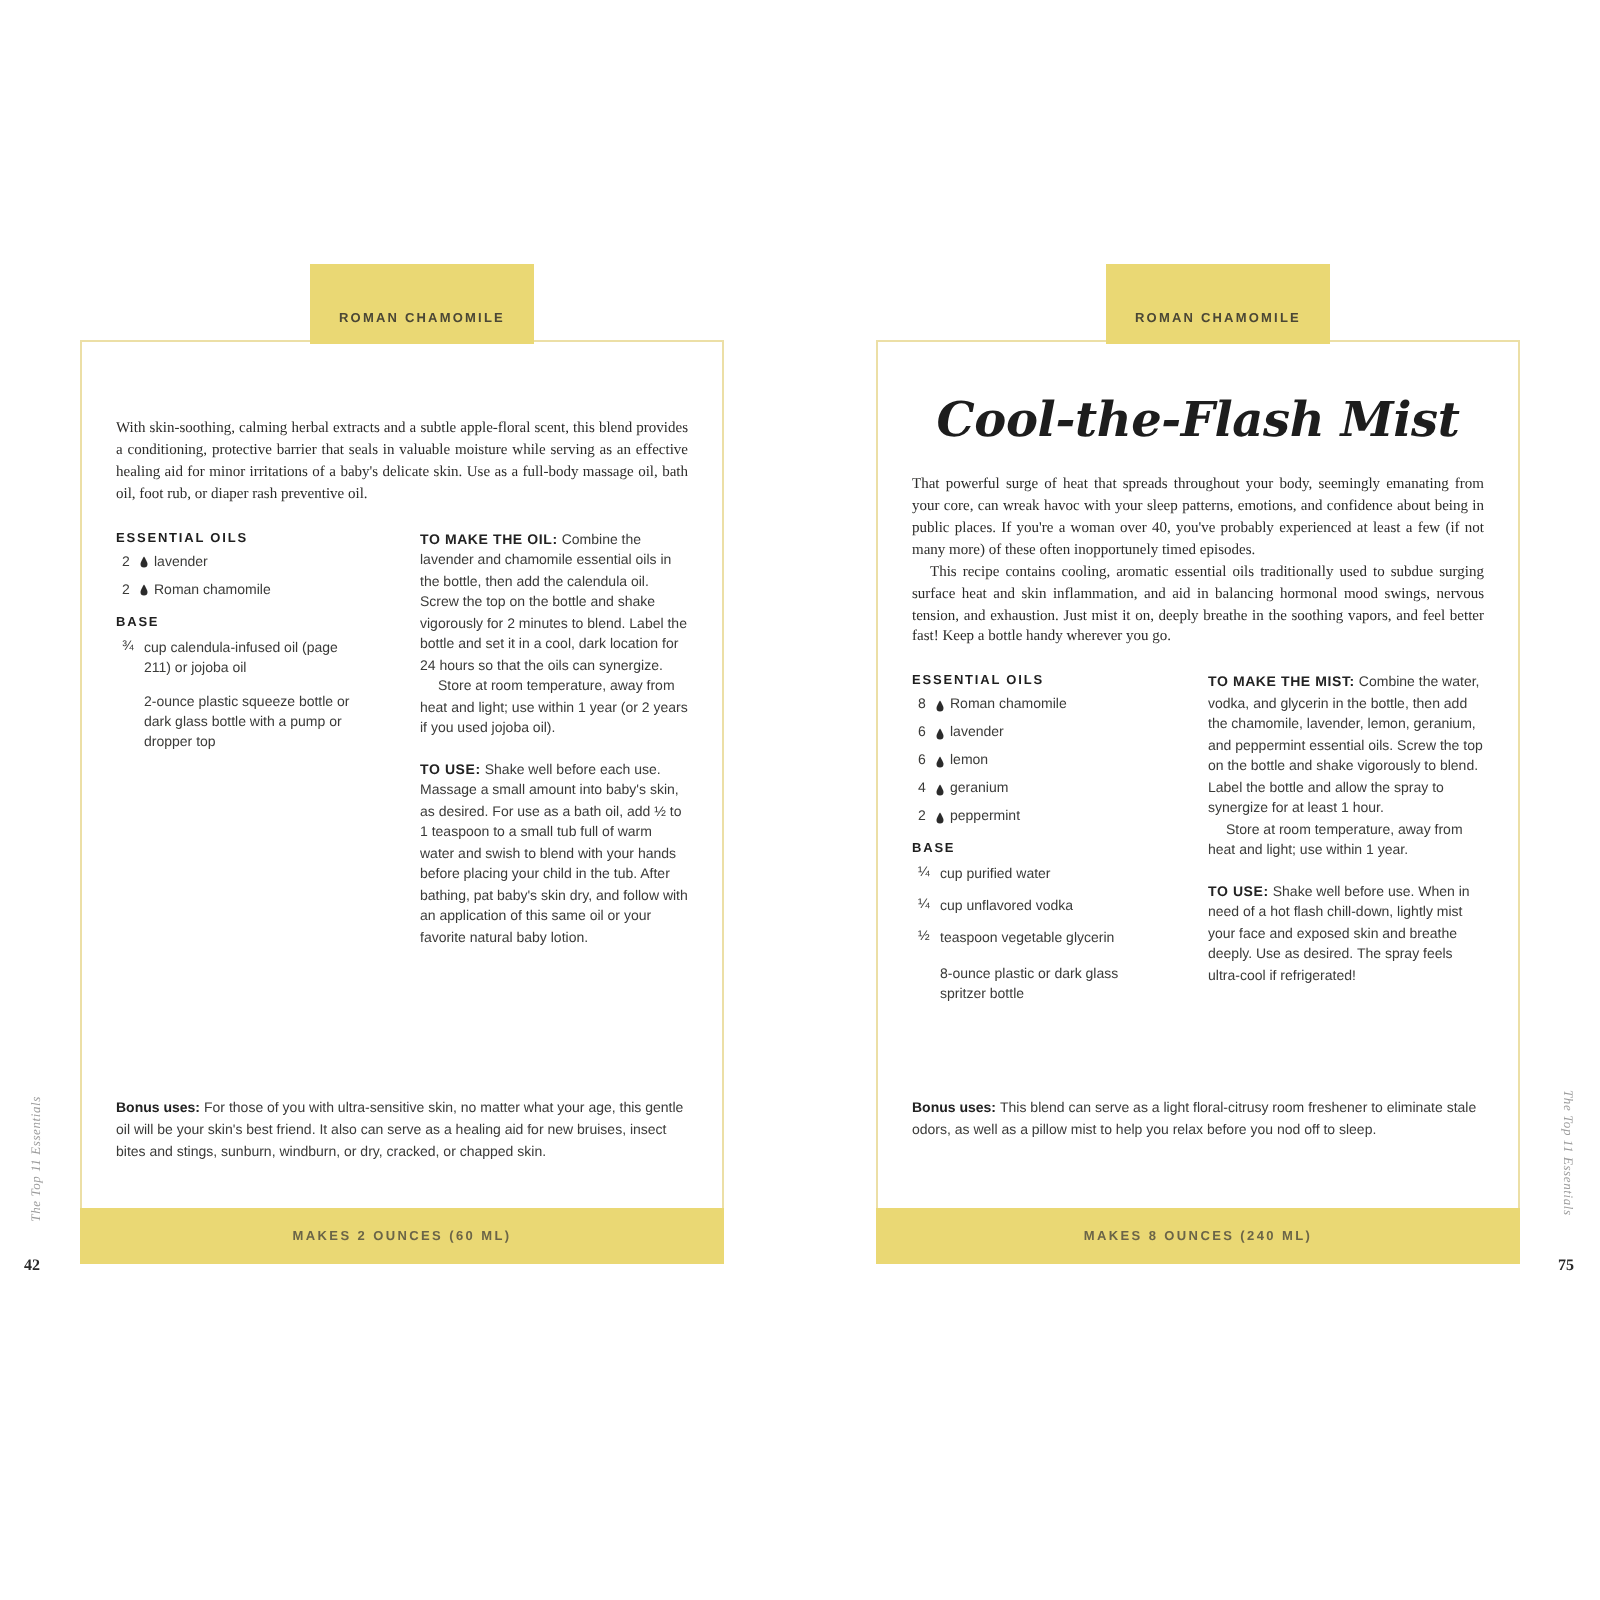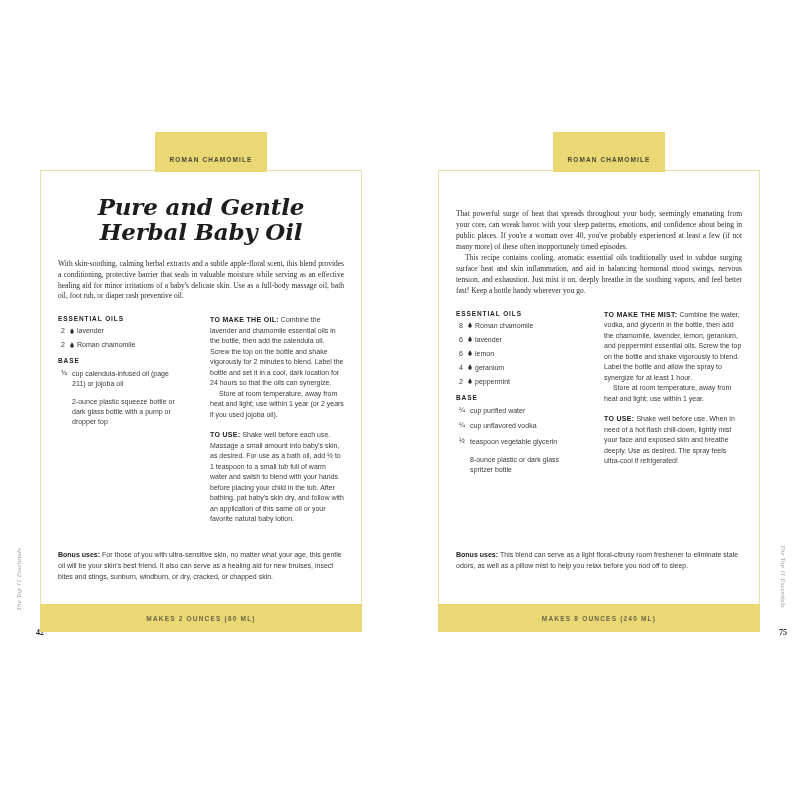--- a/index.html
+++ b/index.html
@@ -78,34 +78,33 @@
   }
 
   .side-label {
     position:absolute; font-family:"Liberation Serif", serif; font-style:italic;
     font-size:6.5px; color:#9b9b9b; letter-spacing:0.3px; white-space:nowrap;
   }
   .side-left  { left:15px; top:548px; writing-mode:vertical-rl; transform:rotate(180deg); }
   .side-right { right:13px; top:545px; writing-mode:vertical-rl; }
 
   .page-num {
-    position:absolute; font:700 8px "Liberation Serif", serif; color:#2a2a2a;margin-left:24px;
+    position:absolute; font:700 8px "Liberation Serif", serif; color:#2a2a2a;
   }
   .num-left { left:12px; top:628px; }
   .num-right { right:13px; top:628px; }
 </style>
 </head>
 <body>
 
 <div class="spread">
 
   <div class="tab tab-left">ROMAN CHAMOMILE</div>
 
   <article class="page-card card-left">
-    <h1 class="recipe-title"><span>Pure and Gentle</span><br><span>Herbal Baby Oil</span></h1>
 
     <div class="intro">
       <p>With skin-soothing, calming herbal extracts and a subtle apple-floral scent, this blend provides a conditioning, protective barrier that seals in valuable moisture while serving as an effective healing aid for minor irritations of a baby's delicate skin. Use as a full-body massage oil, bath oil, foot rub, or diaper rash preventive oil.</p>
     </div>
 
     <div class="columns">
       <div class="col-ing">
         <h3 class="sec-header">ESSENTIAL OILS</h3>
 
         <div class="oil-row">
@@ -142,20 +141,21 @@
     </div>
 
     <p class="bonus"><span class="label">Bonus uses:</span><span>For those of you with ultra-sensitive skin, no matter what your age, this gentle oil will be your skin's best friend. It also can serve as a healing aid for new bruises, insect bites and stings, sunburn, windburn, or dry, cracked, or chapped skin.</span></p>
 
     <div class="banner">MAKES 2 OUNCES (60 ML)</div>
   </article>
 
   <div class="tab tab-right">ROMAN CHAMOMILE</div>
 
   <article class="page-card card-right">
+    <h1 class="recipe-title">Cool-the-Flash Mist</h1>
 
     <div class="intro">
       <p>That powerful surge of heat that spreads throughout your body, seemingly emanating from your core, can wreak havoc with your sleep patterns, emotions, and confidence about being in public places. If you're a woman over 40, you've probably experienced at least a few (if not many more) of these often inopportunely timed episodes.</p>
       <p>This recipe contains cooling, aromatic essential oils traditionally used to subdue surging surface heat and skin inflammation, and aid in balancing hormonal mood swings, nervous tension, and exhaustion. Just mist it on, deeply breathe in the soothing vapors, and feel better fast! Keep a bottle handy wherever you go.</p>
     </div>
 
     <div class="columns">
       <div class="col-ing">
         <h3 class="sec-header">ESSENTIAL OILS</h3>
 

